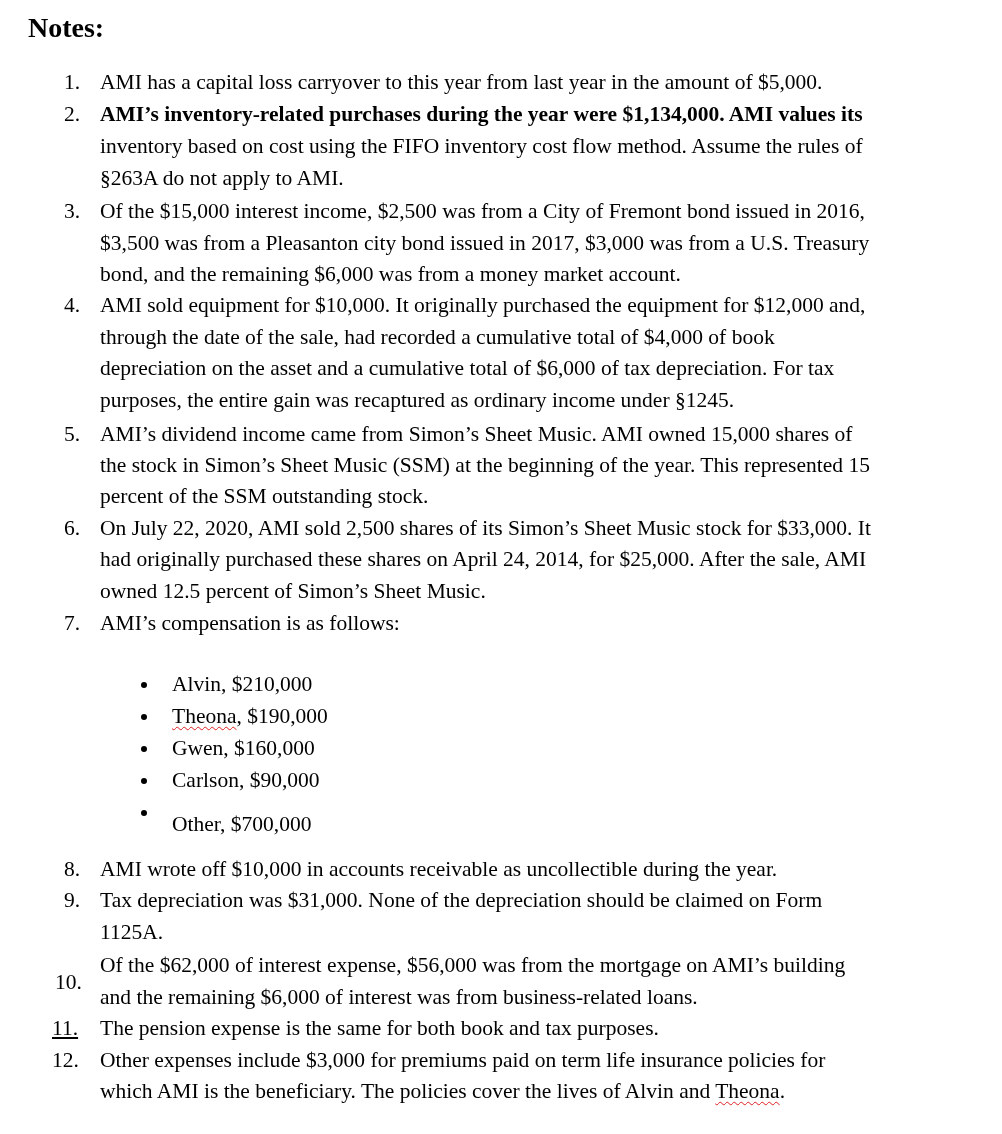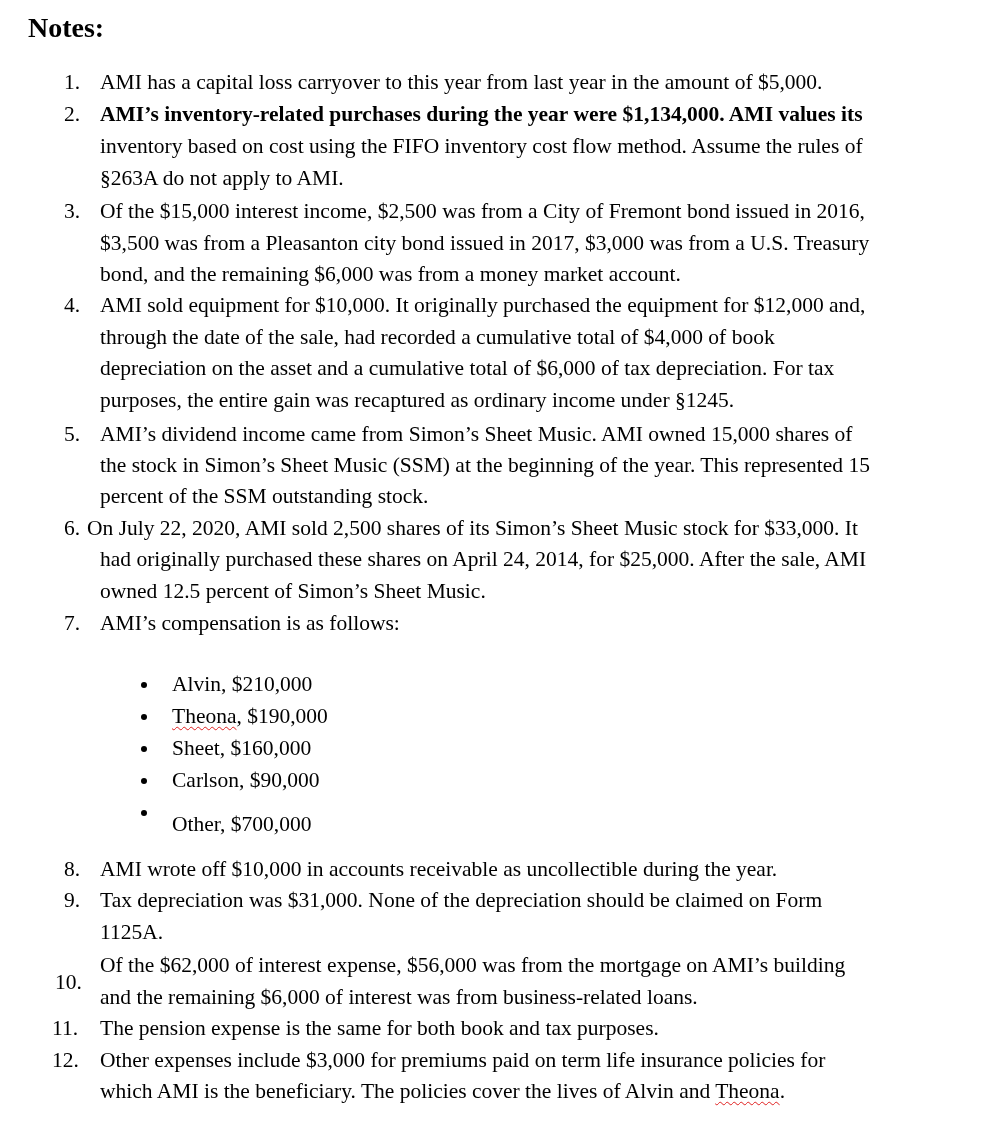--- a/index.html
+++ b/index.html
@@ -84,21 +84,21 @@
 
   <div>
     <span class="num" style="left:64px;top:420px;">5.</span>
     <span class="line" style="left:100px;top:420px;">AMI’s dividend income came from Simon’s Sheet Music. AMI owned 15,000 shares of</span>
     <span class="line" style="left:100px;top:451px;">the stock in Simon’s Sheet Music (SSM) at the beginning of the year. This represented 15</span>
     <span class="line" style="left:100px;top:482px;">percent of the SSM outstanding stock.</span>
   </div>
 
   <div>
     <span class="num" style="left:64px;top:514px;">6.</span>
-    <span class="line" style="left:87px;top:514px;">On July 22, 2020, AMI sold 2,500 shares of its Simon’s Sheet Music stock for $33,000. It</span>
+    <span class="line" style="left:100px;top:514px;">On July 22, 2020, AMI sold 2,500 shares of its Simon’s Sheet Music stock for $33,000. It</span>
     <span class="line" style="left:100px;top:545px;">had originally purchased these shares on April 24, 2014, for $25,000. After the sale, AMI</span>
     <span class="line" style="left:100px;top:577px;">owned 12.5 percent of Simon’s Sheet Music.</span>
   </div>
 
   <div>
     <span class="num" style="left:64px;top:609px;">7.</span>
     <span class="line" style="left:100px;top:609px;">AMI’s compensation is as follows:</span>
   </div>
 
   <div>
@@ -110,21 +110,21 @@
     </div>
     <div>
       <span class="bullet-dot" style="left:141px;top:714px;"></span>
       <span class="line" style="left:172px;top:702px;">
         <span class="spell">Theona</span><span>, $190,000</span>
       </span>
     </div>
     <div>
       <span class="bullet-dot" style="left:141px;top:746px;"></span>
       <span class="line" style="left:172px;top:734px;">
-        <span>Sheet</span><span>, $160,000</span>
+        <span>Gwen</span><span>, $160,000</span>
       </span>
     </div>
     <div>
       <span class="bullet-dot" style="left:141px;top:778px;"></span>
       <span class="line" style="left:172px;top:766px;">
         <span>Carlson</span><span>, $90,000</span>
       </span>
     </div>
     <div>
       <span class="bullet-dot" style="left:141px;top:810px;"></span>
@@ -145,21 +145,21 @@
     <span class="line" style="left:100px;top:918px;">1125A.</span>
   </div>
 
   <div>
     <span class="num" style="left:55px;top:951px;margin-top:17px;">10.</span>
     <span class="line" style="left:100px;top:951px;">Of the $62,000 of interest expense, $56,000 was from the mortgage on AMI’s building</span>
     <span class="line" style="left:100px;top:983px;">and the remaining $6,000 of interest was from business-related loans.</span>
   </div>
 
   <div>
-    <span class="num" style="left:52px;top:1014px;">11.</span>
+    <span class="num" style="left:52px;top:1014px;text-decoration:underline;">11.</span>
     <span class="line" style="left:100px;top:1014px;">The pension expense is the same for both book and tax purposes.</span>
   </div>
 
   <div>
     <span class="num" style="left:52px;top:1046px;">12.</span>
     <span class="line" style="left:100px;top:1046px;">Other expenses include $3,000 for premiums paid on term life insurance policies for</span>
     <span class="line" style="left:100px;top:1077px;"><span>which AMI is the beneficiary. The policies cover the lives of Alvin and </span><span class="spell">Theona</span><span>.</span></span>
   </div>
 
 </div>

